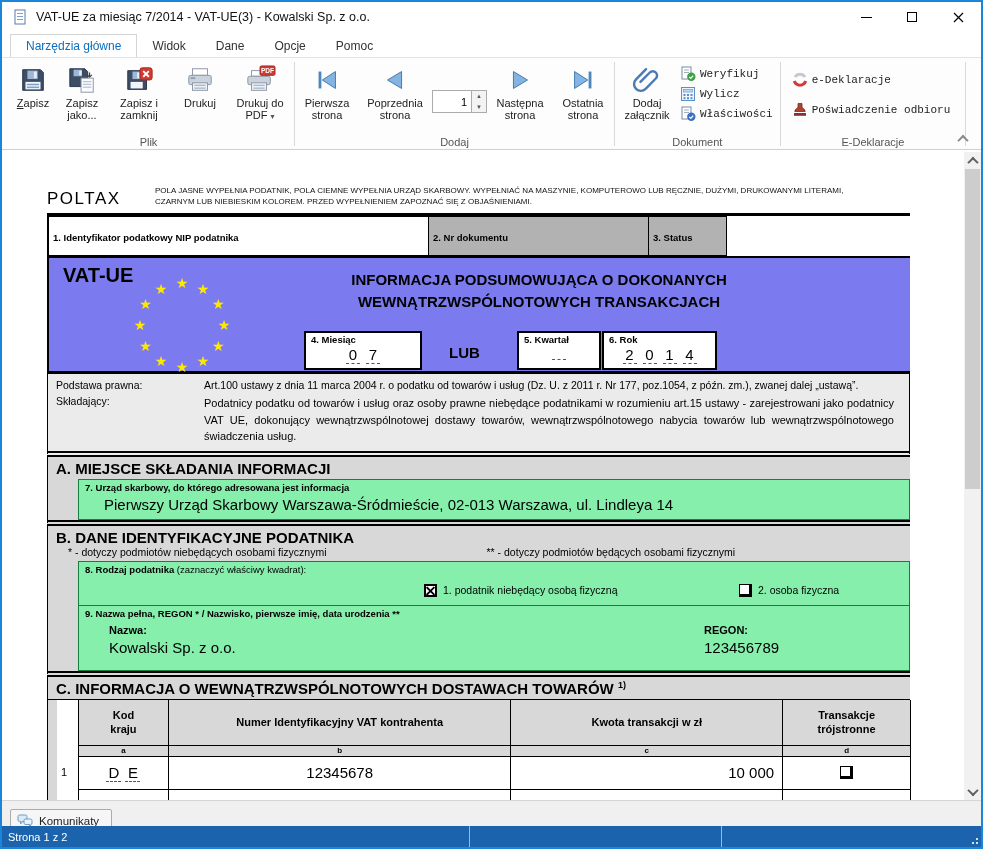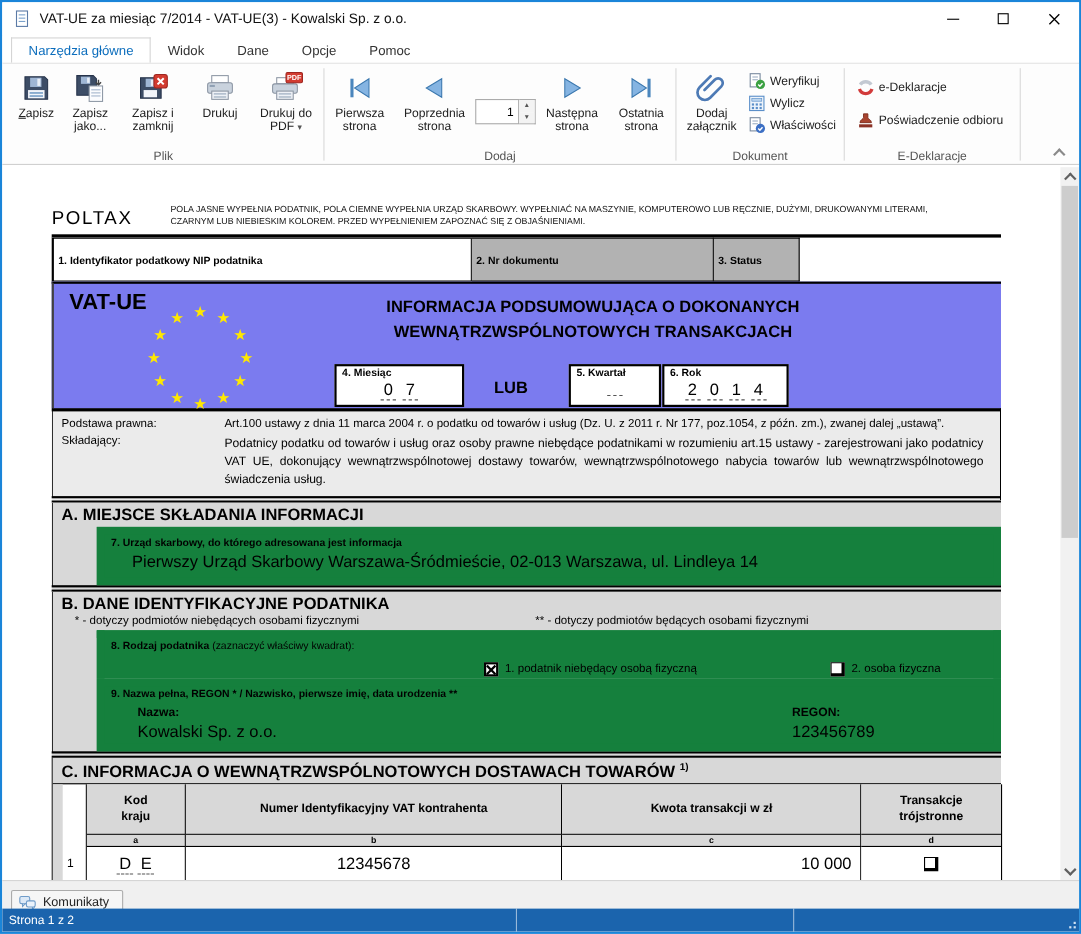--- a/index.html
+++ b/index.html
@@ -29,21 +29,21 @@
   .rbtn { background:transparent; border:none; font-family:inherit; display:flex; flex-direction:column; align-items:center; padding:3px 1px 0; cursor:default;justify-content:flex-end; }
   .ricon { height:34px; display:flex; align-items:center; justify-content:center; }
   .rlabel { display:block; font-size:11px; line-height:1.12; color:#222; text-align:center; white-space:pre-line; }
   .uFirst::first-letter { text-decoration:underline; }
   .caret { font-size:8px; color:#555; }
   .spinner { display:flex; margin-top:30px; align-self:flex-start; }
   .spinner input { width:40px; height:23px; border:1px solid #ababab; font-size:11px; text-align:right; padding-right:4px; font-family:inherit; }
   .spinbtns { width:15px; height:23px; display:flex; flex-direction:column; border:1px solid #ababab; border-left:none; }
   .spinbtns div { flex:1; background:#f3f3f3; display:flex; align-items:center; justify-content:center; font-size:6px; color:#555; }
   .smallcol { display:flex; flex-direction:column; gap:4px; padding:6px 6px 0 2px; }
-  .sbtn { background:transparent; border:none; font-family:Liberation Sans, sans-serif; display:flex; align-items:center; gap:4px; font-size:11px; color:#222; cursor:default; }
+  .sbtn { background:transparent; border:none; font-family:Liberation Mono, monospace; display:flex; align-items:center; gap:4px; font-size:11px; color:#222; cursor:default; }
   .edecol { display:flex; flex-direction:column; gap:14px; padding:12px 14px 0 10px; }
   .chev { position:absolute; right:14px; bottom:6px; background:none; border:none; cursor:default; }
 
   
   .docarea { position:relative; height:650px; background:#fff; overflow:hidden; }
   .page { position:absolute; left:45px; top:34px; width:863px; background:#fff; color:#000; }
 
   .poltax-row { display:flex; padding:2px 0 4px; border-bottom:3px solid #000; align-items:flex-start; }
   .poltax { font-size:17px; letter-spacing:1.5px; width:108px; flex:0 0 auto; padding-top:3px; }
   .poltax-note { font-size:8px; line-height:1.35; width:690px; color:#111; }
@@ -52,21 +52,21 @@
   .fbox { border:1px solid #000; }
   .nip-box { width:382px; background:#fff; border-left:2px solid #000; }
   .flabel { font-size:9.5px; font-weight:bold; padding:15px 4px; display:block; }
   .nip-val { display:flex; align-items:flex-end; margin-left:78px; }
   .pl { font-weight:bold; font-size:17px; margin-right:8px; line-height:1; }
   .comb span { display:inline-block; width:18px; margin:0 4px; text-align:center; font-size:15px; line-height:1.15; border-bottom:1px dashed #555; }
   .gbox { background:#b2b2b2; border:1px solid #000; border-left:none; }
   .doc-box { width:220px; }
   .status-box { width:78px; }
 
-  .banner { position:relative; height:115px; background:#7b7bef; border-top:2px solid #000; border-left:2px solid #404040; }
+  .banner { position:relative; height:115px; background:#7b7bef; border-top:2px solid #000; border-left:2px solid #000000; }
   .vatue { position:absolute; left:14px; top:6px; font-size:20px; font-weight:bold; }
   .stars { position:absolute; left:81px; top:15px; width:104px; height:104px; }
   .stars i { position:absolute; left:50%; top:50%; width:16px; height:16px; margin:-8px; color:#ffe800; font-size:14px; line-height:16px; text-align:center; font-style:normal; }
   .stars i:nth-child(1){transform:rotate(0deg) translateY(-42px);}
   .stars i:nth-child(2){transform:rotate(30deg) translateY(-42px) rotate(-30deg);}
   .stars i:nth-child(3){transform:rotate(60deg) translateY(-42px) rotate(-60deg);}
   .stars i:nth-child(4){transform:rotate(90deg) translateY(-42px) rotate(-90deg);}
   .stars i:nth-child(5){transform:rotate(120deg) translateY(-42px) rotate(-120deg);}
   .stars i:nth-child(6){transform:rotate(150deg) translateY(-42px) rotate(-150deg);}
   .stars i:nth-child(7){transform:rotate(180deg) translateY(-42px) rotate(-180deg);}
@@ -88,21 +88,21 @@
 
   .legal { background:#ebebeb; border-top:3px solid #000; border-bottom:6px double #000; border-left:1px solid #000; border-right:1px solid #000; padding:5px 8px 6px; }
   .legal-row { display:flex; margin-bottom:4px; }
   .legal-lab { width:148px; flex:0 0 auto; font-size:10.5px; }
   .legal-txt { font-size:10.5px; width:690px; }
   .filer-txt { font-size:11px; text-align:justify; line-height:1.5; width:690px; }
 
   .section { background:#d8d8d8; border-bottom:6px double #000; border-left:1px solid #000; }
   .sec-title { font-size:15px; font-weight:bold; padding:3px 8px 2px; }
   .sec-notes { display:flex; font-size:10.5px; padding:0 8px 3px 20px; gap:160px; }
-  .inner { margin-left:40px; background:#15803d; border:7px solid #15803d; position:relative; }
+  .inner { margin-left:30px; background:#86efac; border:1px solid #15803d; position:relative; }
   .inner .flabel { padding:2px 6px; }
   .f7-value { font-size:15px; padding:1px 6px 6px 25px; }
   .box8 { height:44px; border-bottom:none; }
   .f8-extra { font-weight:normal; }
   .opt { position:absolute; top:22px; display:flex; align-items:center; gap:6px; font-size:10.5px; }
   .opt1 { left:345px; }
   .opt2 { left:660px; }
   .ckb { width:13px; height:13px; border:2px solid #000; background:#fff; display:inline-block; position:relative; }
   .ckb.uncheck { border-width:1px 3px 3px 1px; }
   .ckb.checked::before, .ckb.checked::after { content:""; position:absolute; left:-1px; top:4px; width:11px; height:2px; background:#000; }

